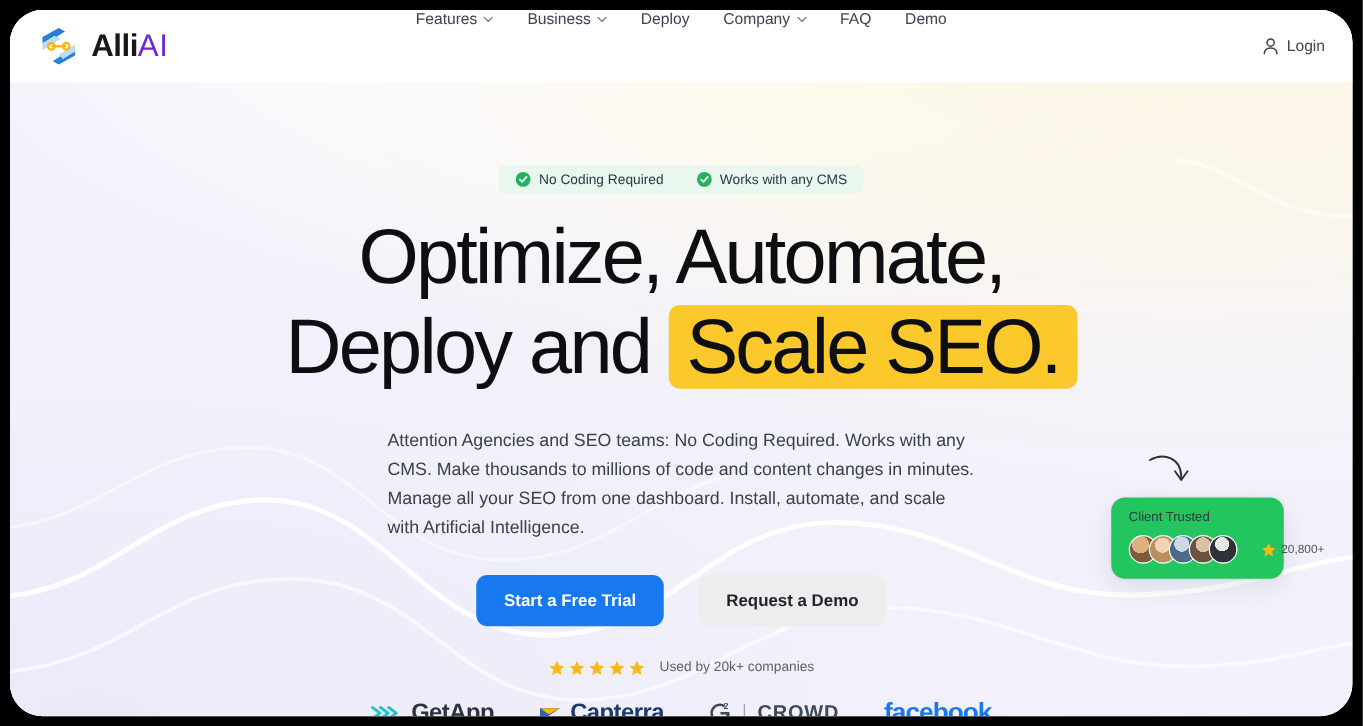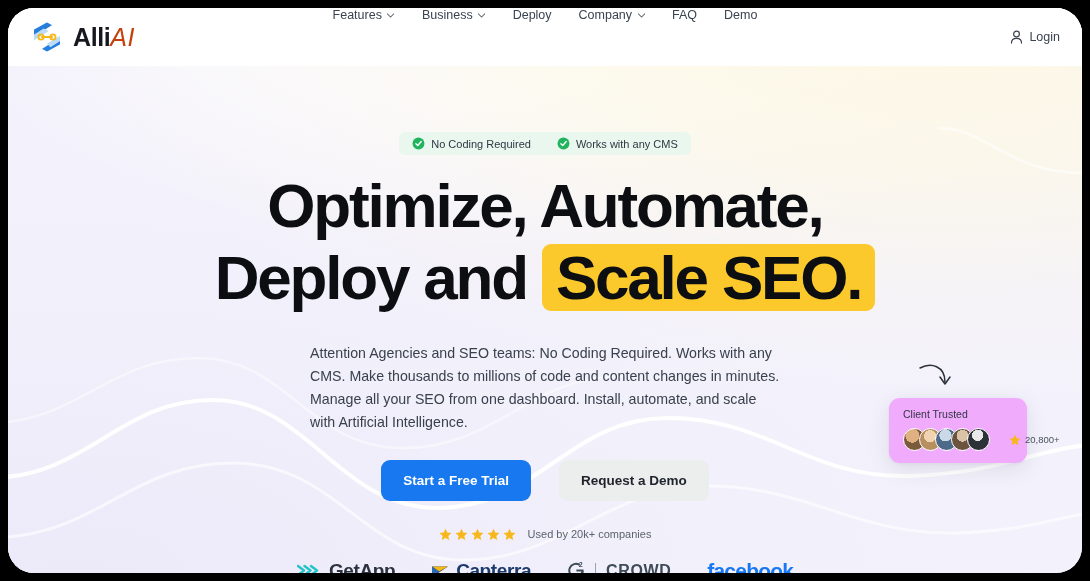--- a/index.html
+++ b/index.html
@@ -39,21 +39,21 @@
     padding: 0 22px;
     z-index: 20;
   }
   .brand { display: flex; align-items: center; gap: 9px; }
   .brand-mark { width: 34px; height: 34px; display: block; }
   .brand-text {
     font-size: 25px; letter-spacing: -0.4px;
     display: flex; align-items: baseline;
   }
   .brand-alli { font-weight: 700; color: #16181d; }
-  .brand-ai { font-weight: 400; color: #c2410c; letter-spacing: 0.5px; font-style: italic; }
+  .brand-ai { font-weight: 400; color: #6d28d9; letter-spacing: 0.5px; }
   .nav-links {
     position: absolute; left: 50%; transform: translateX(-50%);
     display: flex; align-items: center; gap: 27px;
   }
   .nav-item {
     display: flex; align-items: center; gap: 5px;
     font-size: 12.5px; color: #3b4250;
     cursor: pointer; white-space: nowrap;
   }
   .caret { width: 8px; height: 5px; display: block; opacity: .75; }
@@ -76,21 +76,21 @@
     padding: 5px 13px;
     gap: 26px;
   }
   .badge { display: flex; align-items: center; gap: 6px; }
   .badge-label { font-size: 11px; color: #2f3742; white-space: nowrap; }
   .check-icon { width: 13px; height: 13px; display: block; }
   .headline {
     margin-top: 15px;
     text-align: center;
     font-size: 62px;
-    font-weight: 700;
+    font-weight: 400;
     letter-spacing: -2.2px;
     line-height: 1.16;
     color: #0c0e12;
   }
   .hl-line { display: block; white-space: nowrap; }
   .hl-mark {
     background: #fbc92b;
     border-radius: 9px;
     padding: 3px 14px 2px;
     display: inline-block;
@@ -140,21 +140,21 @@
   
   .trusted-wrap {
     position: absolute; right: 55px; top: 390px;
     z-index: 12;
   }
   .curve-arrow {
     position: absolute; left: 28px; top: -36px;
     width: 44px; height: 36px;
   }
   .trusted-card {
-    background: #f0abfc;
+    background: #22c55e;
     border-radius: 11px;
     box-shadow: 0 6px 22px rgba(30,30,60,0.10), 0 1px 3px rgba(30,30,60,0.06);
     padding: 10px 14px 12px;
     width: 138px;
   }
   .trusted-title { font-size: 10.5px; color: #2f3742; }
   .trusted-row {
     margin-top: 8px;
     display: flex; align-items: center; gap: 19px;
   }

